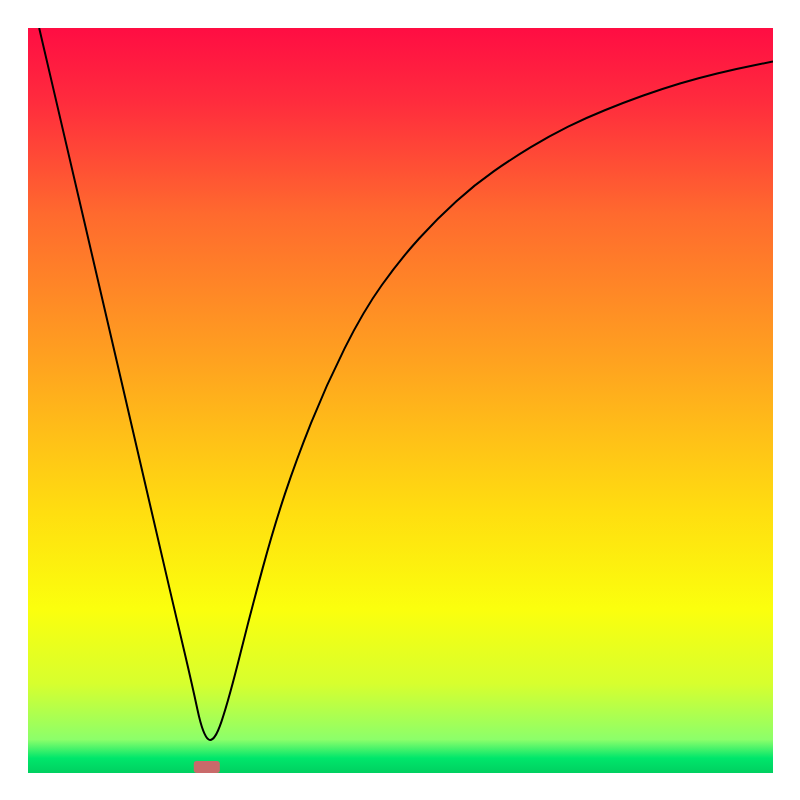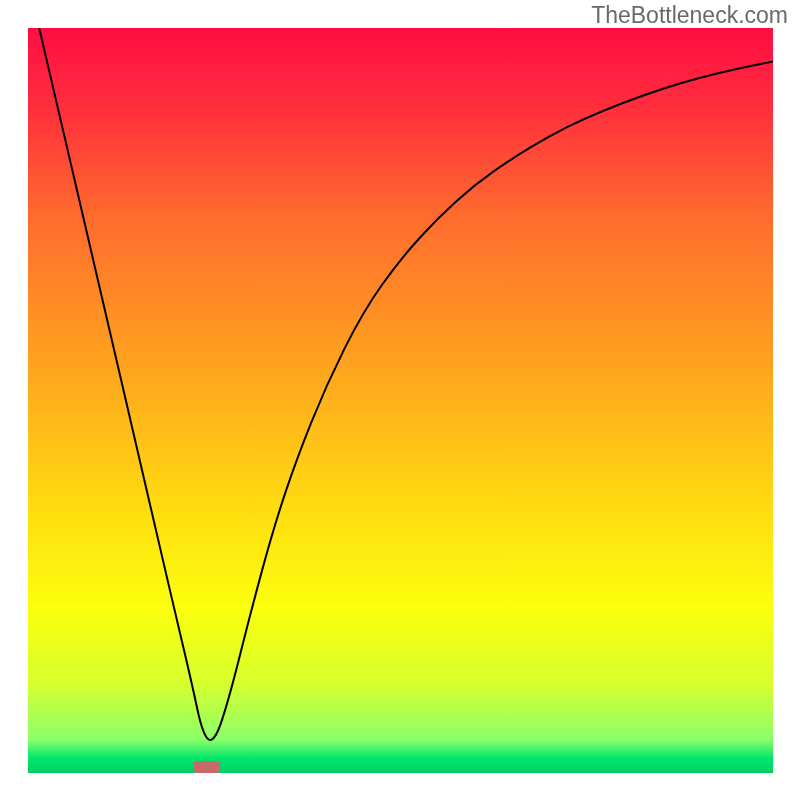--- a/index.html
+++ b/index.html
@@ -39,21 +39,20 @@
   svg.plot {
     position: absolute;
     left: 0;
     top: 0;
   }
 </style>
 </head>
 <body>
 
 <div class="frame">
-  <div class="watermark">TheBottleneck.com</div>
 
   <div class="plot-outer">
     <svg class="plot" width="745" height="745" viewBox="0 0 745 745">
       <defs>
         <linearGradient id="bg-grad" x1="0" y1="0" x2="0" y2="1">
         <stop offset="0.00%" stop-color="#ff0d43"></stop>
             <stop offset="10.00%" stop-color="#ff2c3d"></stop>
             <stop offset="25.00%" stop-color="#ff6a2e"></stop>
             <stop offset="45.00%" stop-color="#ffa31f"></stop>
             <stop offset="65.00%" stop-color="#ffde10"></stop>

